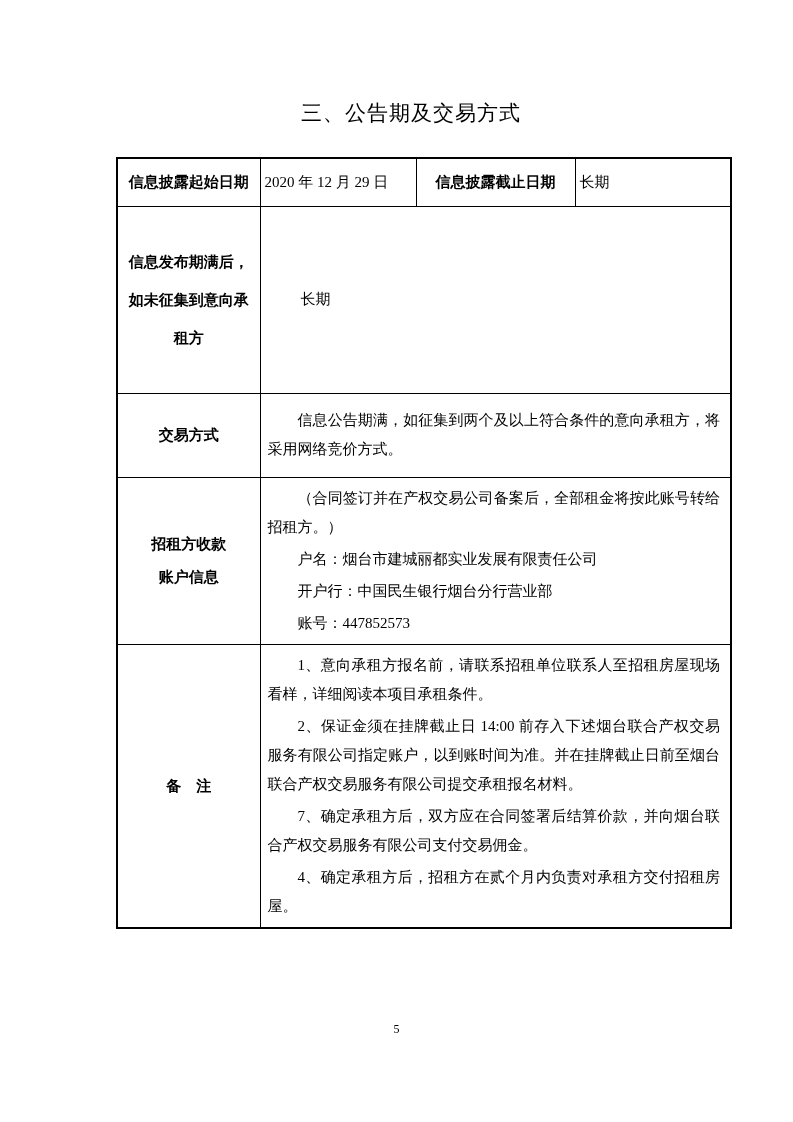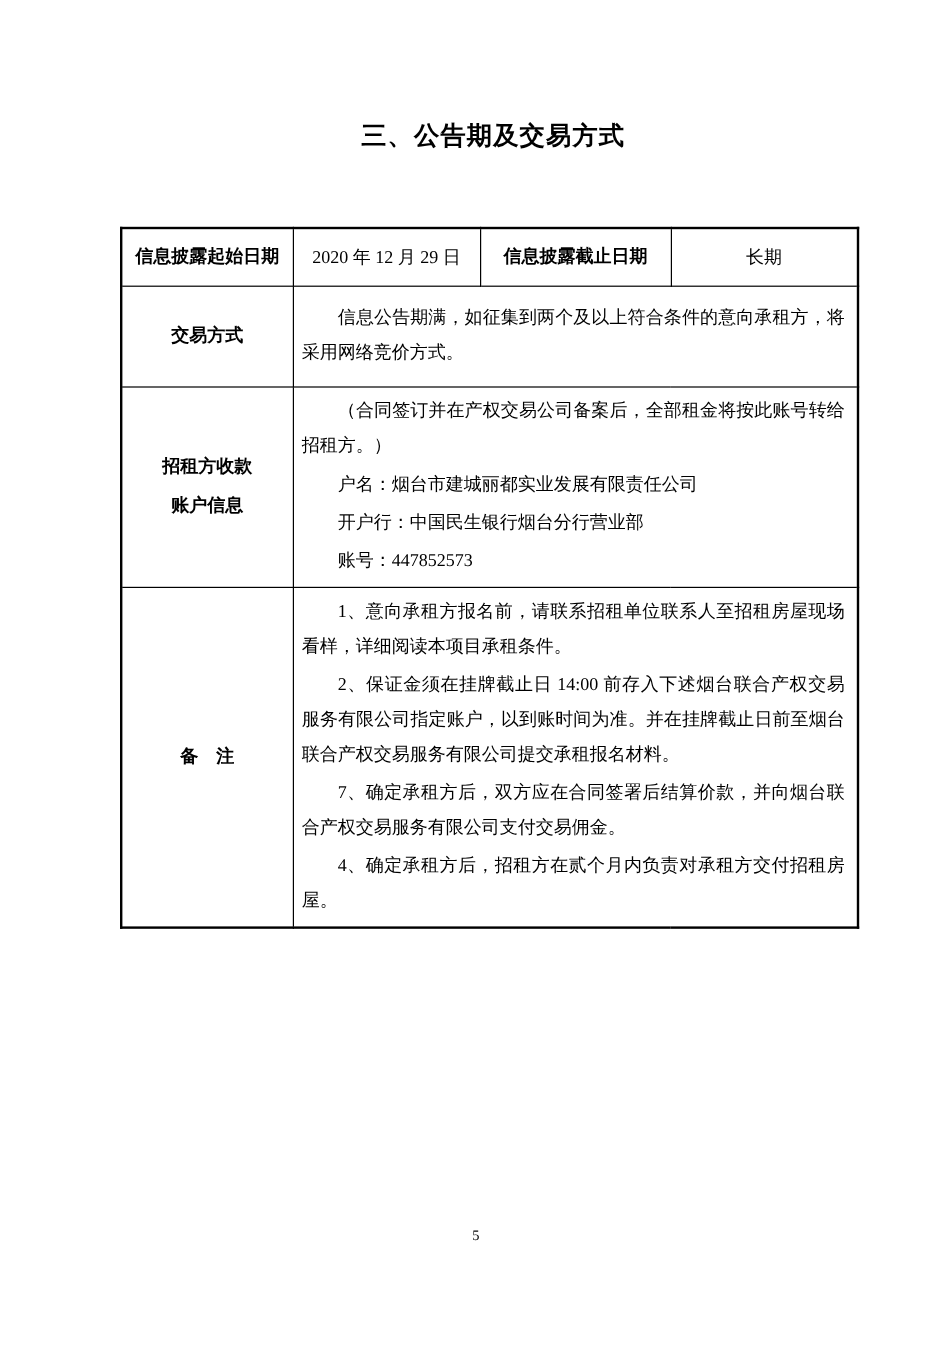--- a/index.html
+++ b/index.html
@@ -9,47 +9,46 @@
     position: relative;
     font-family: "Liberation Serif", "DejaVu Serif", serif;
     color: #000000;
     overflow: hidden;
   }
   .doc-title {
     position: absolute;
     top: 99px; left: 104px; width: 614px;
     text-align: center;
     font-size: 21px;
-    font-weight: bold;
+    font-weight: normal;
     letter-spacing: 1px;
   }
   table.info-table {
     position: absolute;
-    left: 100px; top: 157px;
+    left: 116px; top: 157px;
     width: 614px;
     border-collapse: collapse;
     table-layout: fixed;
     border: 2px solid #000000;
-    margin-top: 32px;
   }
   table.info-table td {
     border: 1px solid #000000;
     font-size: 15px;
     vertical-align: middle;
     overflow: hidden;
   }
   td.lbl {
     font-weight: bold;
     text-align: center;
     padding: 2px 5px;
     line-height: 38px;
   }
   td.lbl .lbl-line { line-height: 33px; }
   td.val-indent { padding-left: 40px; text-align: left; }
-  td.val-center { text-align: center; padding: 0 4px; }
+  td.val-center { padding: 0 4px; }
   td.val-paras { padding: 6px 10px 6px 7px; }
   td.val-paras p, td.val-para-single p {
     margin: 0;
     text-indent: 2em;
     line-height: 29px;
     text-align: justify;
   }
   td.val-paras p + p { margin-top: 3px; }
   td.val-para-single { padding: 2px 10px 2px 7px; }
   .page-number {
@@ -71,20 +70,24 @@
     <col style="width:159px">
     <col style="width:156px">
   </colgroup>
   <tbody>
     <tr style="height:48px">
       <td class="lbl">信息披露起始日期</td>
       <td class="val-center">2020 年 12 月 29 日</td>
       <td class="lbl">信息披露截止日期</td>
       <td class="val-center">长期</td>
     </tr>
+    <tr style="height:187px">
+      <td class="lbl">信息发布期满后，如未征集到意向承租方</td>
+      <td class="val-indent" colspan="3">长期</td>
+    </tr>
     <tr style="height:84px">
       <td class="lbl">交易方式</td>
       <td class="val-para-single" colspan="3">
         <p>信息公告期满，如征集到两个及以上符合条件的意向承租方，将采用网络竞价方式。</p>
       </td>
     </tr>
     <tr style="height:154px">
       <td class="lbl">
         <div class="lbl-line">招租方收款</div>
         <div class="lbl-line">账户信息</div>

